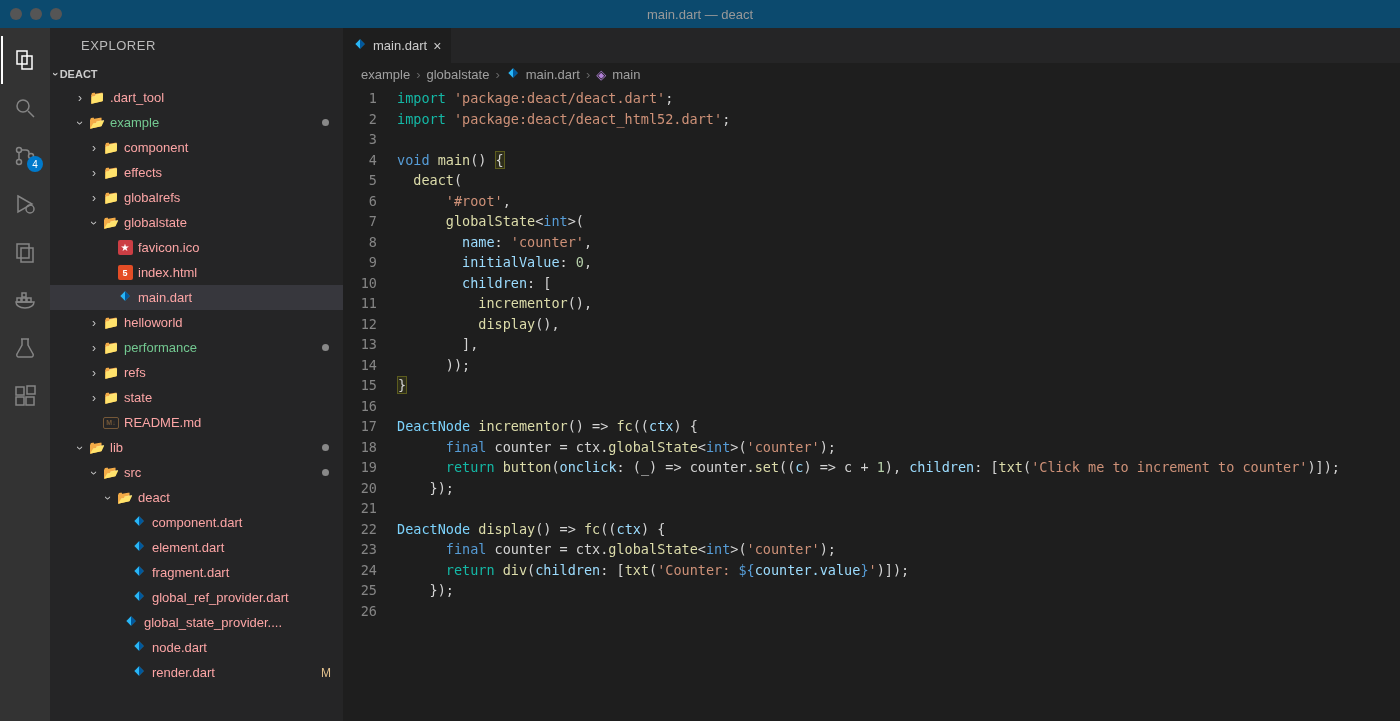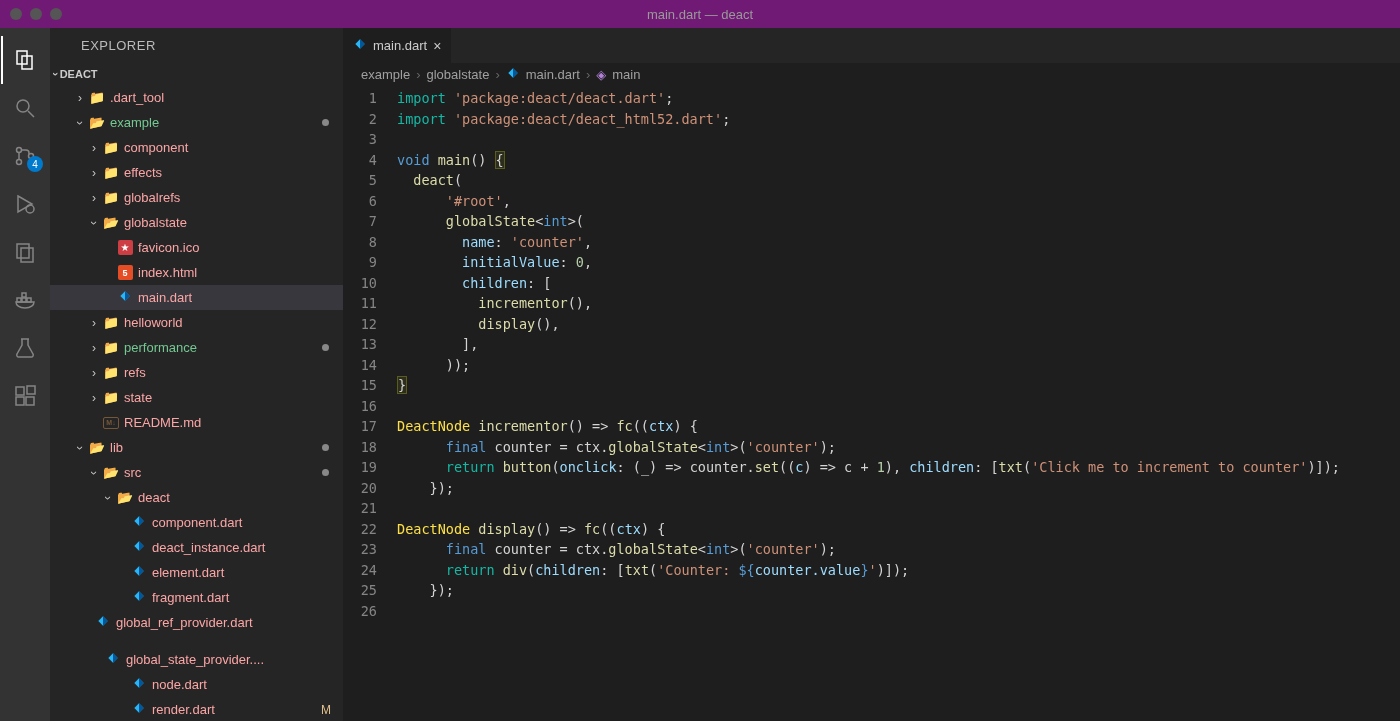--- a/index.html
+++ b/index.html
@@ -9,21 +9,21 @@
   color: #cccccc;
   font-size: 13px;
   width: 1400px;
   height: 721px;
   overflow: hidden;
   display: flex;
   flex-direction: column;
 }
 .titlebar {
   height: 28px;
-  background: #701a75;
+  background: #0c4a6e;
   display: flex;
   align-items: center;
   padding: 0 10px;
   position: relative;
 }
 .traffic-lights { display: flex; gap: 8px; }
 .traffic-light { width: 12px; height: 12px; border-radius: 50%; background: #555; }
 .window-title { position: absolute; left: 50%; transform: translateX(-50%); color: #999; font-size: 13px; }
 .main-area { flex: 1; display: flex; overflow: hidden; }
 .activity-bar {
@@ -84,21 +84,21 @@
 .tabs { height: 35px; background: #252526; display: flex; }
 .tab { height: 35px; background: #1e1e1e; display: flex; align-items: center; padding: 0 10px; gap: 6px; border-right: 1px solid #252526;}
 .tab .close { color: #ccc; font-size: 14px; cursor: pointer; }
 .breadcrumbs { height: 22px; padding: 0 18px; display: flex; align-items: center; gap: 6px; color: #a0a0a0; font-size: 13px;}
 .breadcrumbs .sep { color: #666; }
 .code-area { flex: 1; display: flex; font-family: Menlo, Consolas, monospace; font-size: 13.5px; line-height: 20.5px; overflow: auto;}
 .gutter { width: 54px; text-align: right; color: #858585; padding-right: 20px; user-select: none; padding-top: 3px;}
 .code { flex: 1; padding-top: 3px; white-space: pre; color: #d4d4d4; }
 .tok-kw { color: #14b8a6; }
 .tok-type { color: #569cd6; }
-.tok-cls { color: #fde047; }
+.tok-cls { color: #7dd3fc; }
 .tok-fn { color: #dcdcaa; }
 .tok-str { color: #ce9178; }
 .tok-num { color: #b5cea8; }
 .tok-prm { color: #9cdcfe; }
 .tok-punc { color: #d4d4d4; }
 .tok-fmt { color: #569cd6; }
 .bracket-hl { border: 1px solid #5c5c1e; background: rgba(255,255,0,.07);}
 .chev { display:inline-block; transition: transform .1s; }
 .chev.right::before { content: '›'; }
 .chev.down::before { content: '›'; display:inline-block; transform: rotate(90deg);}
@@ -297,53 +297,43 @@
           <span class="label">component.dart</span>
         </div>
         <div class="tree-row" style="padding-left: 64px;">
           <span class="chev" style="visibility:hidden"></span>
           <span class="icon">
             <span class="dart-icon"><svg viewBox="0 0 24 24">
                 <path fill="#29b6f6" d="M4 12l8-8 8 8-8 8z"></path>
                 <path fill="#01579b" d="M12 4l8 8-8 8z"></path>
               </svg></span>
           </span>
-          <span class="label">deact_instance.dart</span>
+          <span class="label">element.dart</span>
         </div>
         <div class="tree-row" style="padding-left: 64px;">
           <span class="chev" style="visibility:hidden"></span>
           <span class="icon">
             <span class="dart-icon"><svg viewBox="0 0 24 24">
                 <path fill="#29b6f6" d="M4 12l8-8 8 8-8 8z"></path>
                 <path fill="#01579b" d="M12 4l8 8-8 8z"></path>
               </svg></span>
           </span>
-          <span class="label">element.dart</span>
+          <span class="label">fragment.dart</span>
         </div>
         <div class="tree-row" style="padding-left: 64px;">
           <span class="chev" style="visibility:hidden"></span>
           <span class="icon">
             <span class="dart-icon"><svg viewBox="0 0 24 24">
                 <path fill="#29b6f6" d="M4 12l8-8 8 8-8 8z"></path>
                 <path fill="#01579b" d="M12 4l8 8-8 8z"></path>
               </svg></span>
           </span>
-          <span class="label">fragment.dart</span>
-        </div>
-        <div class="tree-row" style="padding-left: 28px;">
-          <span class="chev" style="visibility:hidden"></span>
-          <span class="icon">
-            <span class="dart-icon"><svg viewBox="0 0 24 24">
-                <path fill="#29b6f6" d="M4 12l8-8 8 8-8 8z"></path>
-                <path fill="#01579b" d="M12 4l8 8-8 8z"></path>
-              </svg></span>
-          </span>
           <span class="label">global_ref_provider.dart</span>
         </div>
-        <div class="tree-row" style="padding-left: 38px; margin-top: 12px;">
+        <div class="tree-row" style="padding-left: 56px;">
           <span class="chev" style="visibility:hidden"></span>
           <span class="icon">
             <span class="dart-icon"><svg viewBox="0 0 24 24">
                 <path fill="#29b6f6" d="M4 12l8-8 8 8-8 8z"></path>
                 <path fill="#01579b" d="M12 4l8 8-8 8z"></path>
               </svg></span>
           </span>
           <span class="label">global_state_provider....</span>
         </div>
         <div class="tree-row" style="padding-left: 64px;">

